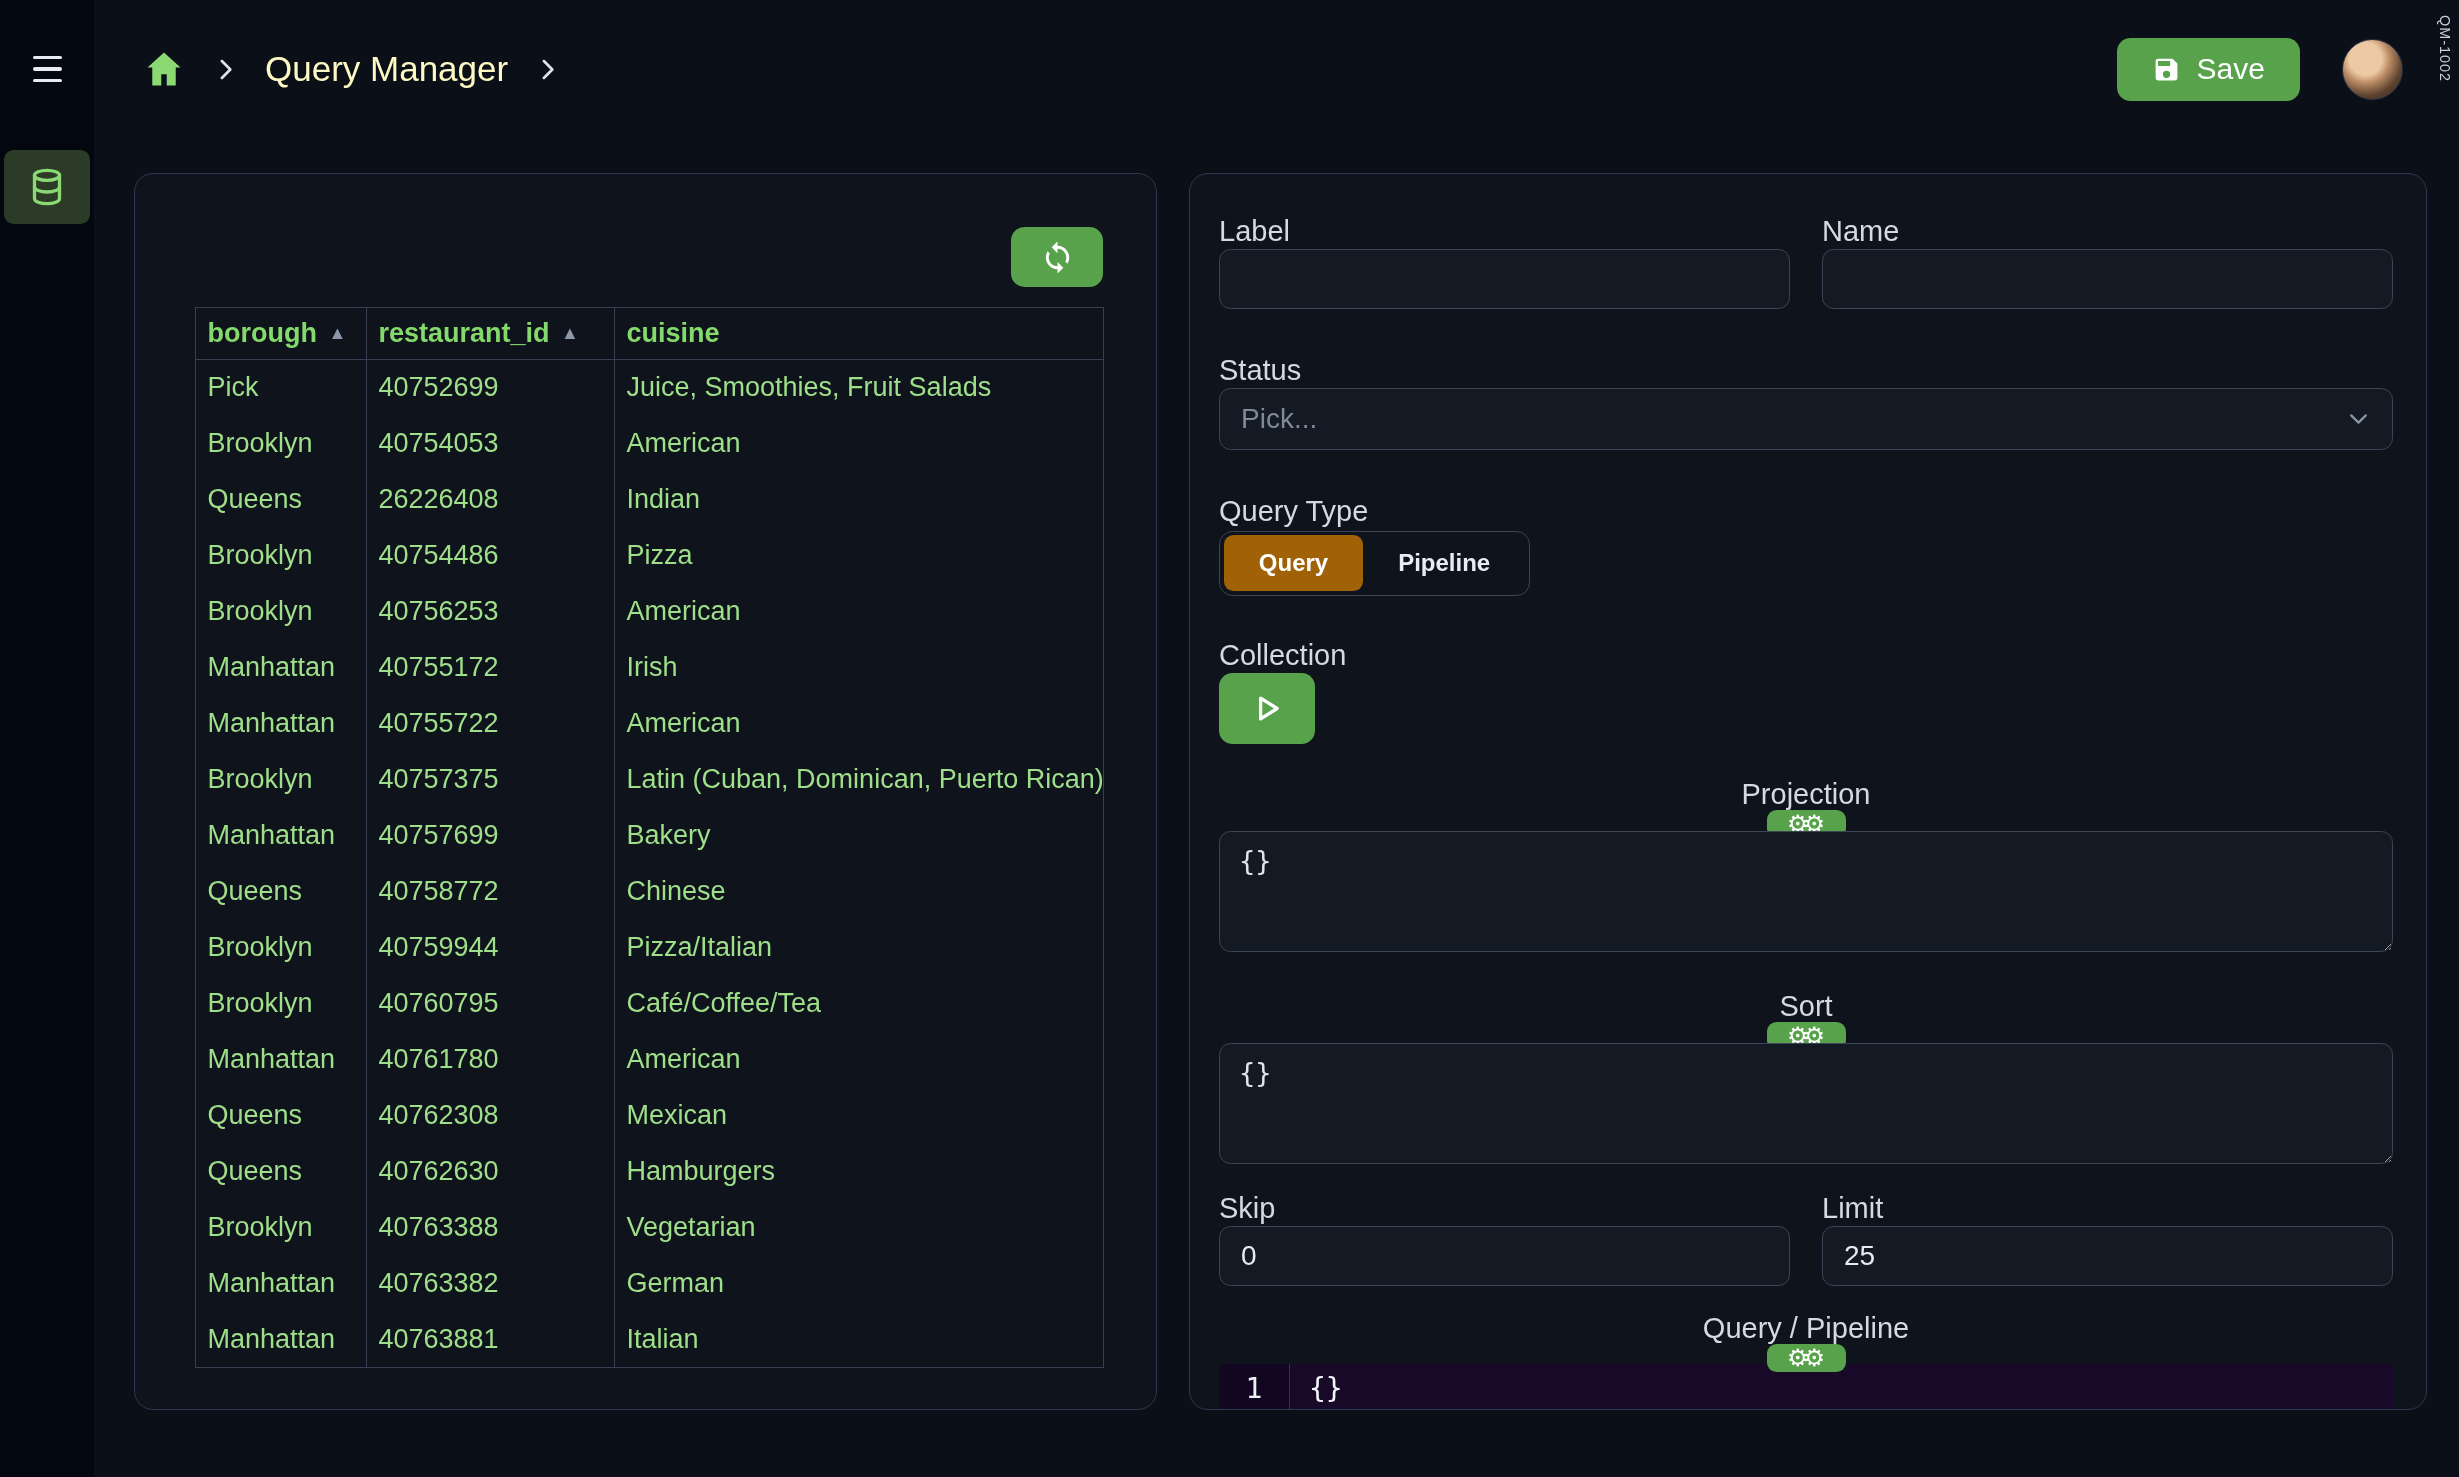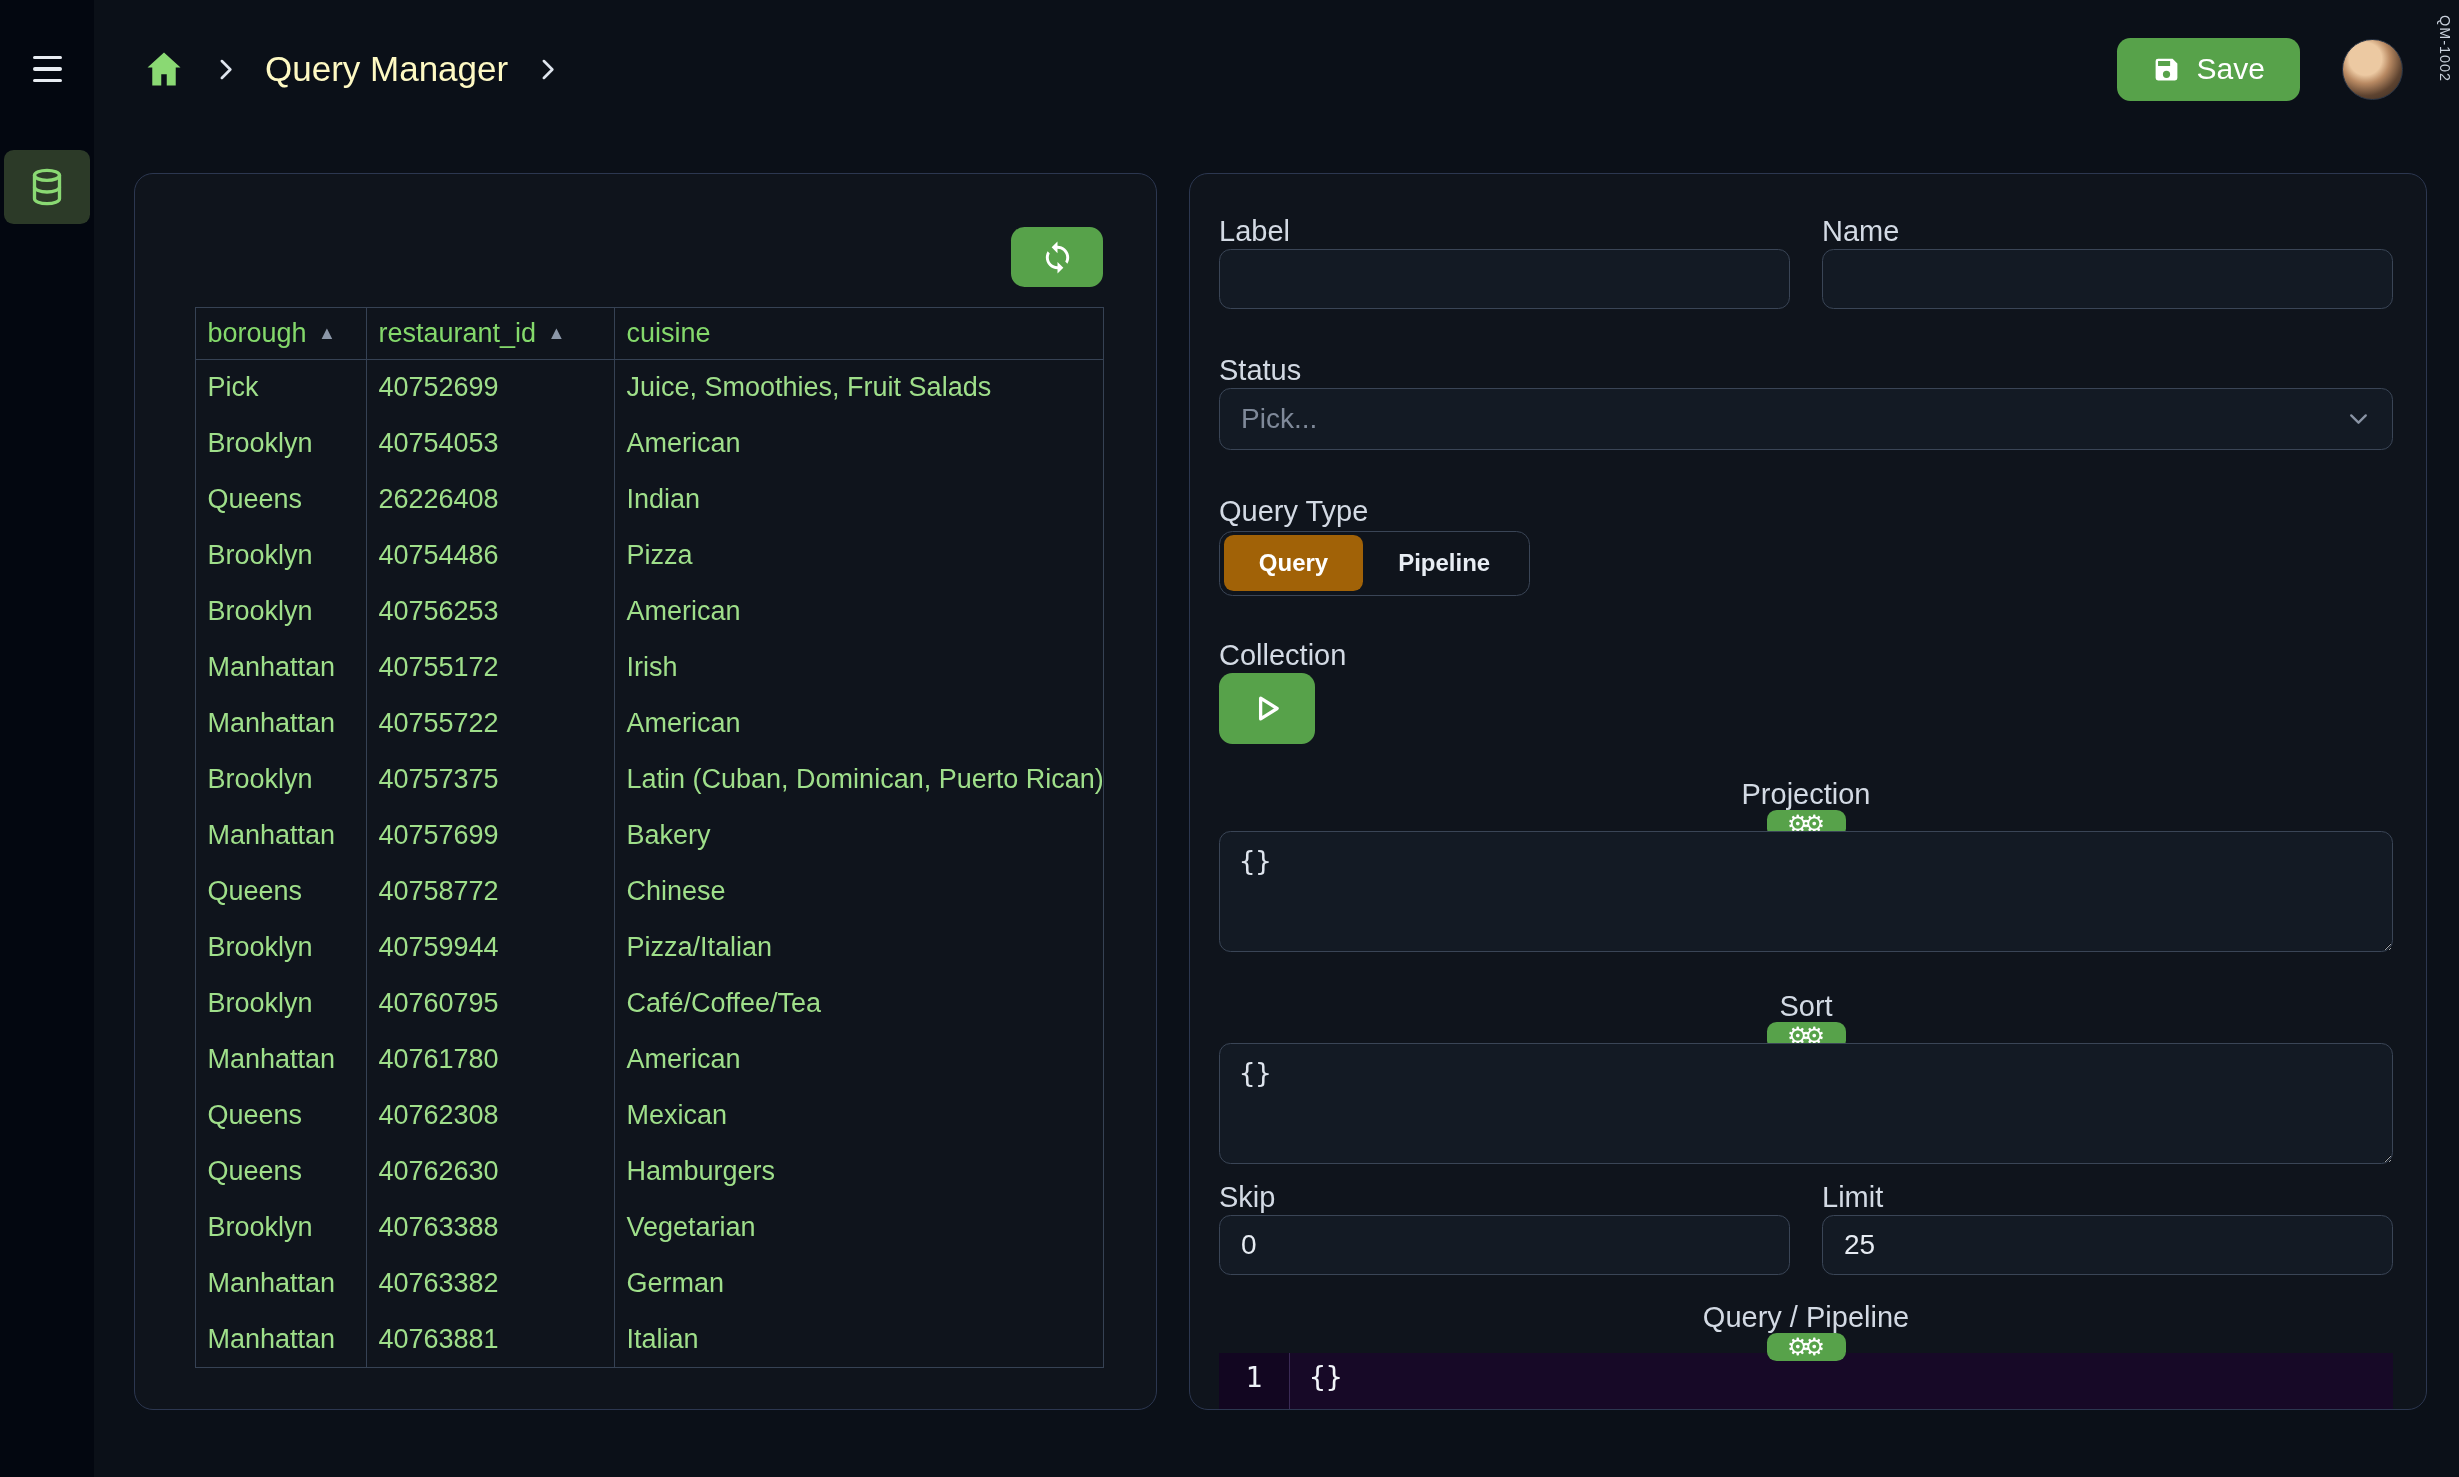--- a/index.html
+++ b/index.html
@@ -64,21 +64,21 @@
   
   .refresh-btn {
     position:absolute; top:53px; right:53px; width:92px; height:60px;
     background:#57a24a; border:none; border-radius:13.4px; cursor:pointer;
     display:flex; align-items:center; justify-content:center;
   }
   .table-wrap { margin:133px 53px 0 60px; }
   table { border-collapse:collapse; width:908px; table-layout:fixed;
           border:1px solid #364254; font-size:27px; }
   th {
-    height:52px; padding:0 11.5px; text-align:left; color:#84d96b; font-weight:normal;
+    height:52px; padding:0 11.5px; text-align:left; color:#84d96b; font-weight:bold;
     border-left:1px solid #364254; border-right:1px solid #364254;
     border-bottom:1px solid #364254; cursor:pointer; white-space:nowrap; overflow:hidden;
   }
   td {
     height:56px; padding:0 11.5px; color:#9fdf8a;
     border-left:1px solid #364254; border-right:1px solid #364254;
     white-space:nowrap; overflow:hidden;
   }
   .col-borough { width:171px; }
   .col-restaurant_id { width:248px; }
@@ -129,21 +129,21 @@
     width:79px; height:47px; background:#57a24a; border:none; border-radius:9.6px;
     cursor:pointer; color:#fff; font-size:24px; letter-spacing:-4.8px;
     display:flex; align-items:center; justify-content:center; padding-right:4.8px;
   }
   .json-area {
     width:100%; height:121px; margin-top:3.8px; background:#131a24;
     border:1.9px solid #3a4556; border-radius:11.5px; color:#dfe5ee;
     font-size:27px; padding:13.4px 19px; resize:vertical;
     font-family:"DejaVu Sans Mono", monospace;
   }
-  .mt-skip { margin-top:14px; }
+  .mt-skip { margin-top:25px; }
   .mt-qp { margin-top:27px; }
   .editor {
     margin-top:3.8px; height:134px; background:#170927; display:flex;
     font-family:"DejaVu Sans Mono", monospace; font-size:28px;
   }
   .editor .gutter {
     width:71px; flex:none; background:#120621; color:#eef2f8; text-align:center;
     line-height:50px; border-right:1.9px solid #3a2a55;
   }
   .editor .code { line-height:50px; padding-left:19px; color:#f2f5fa; flex:1; }

